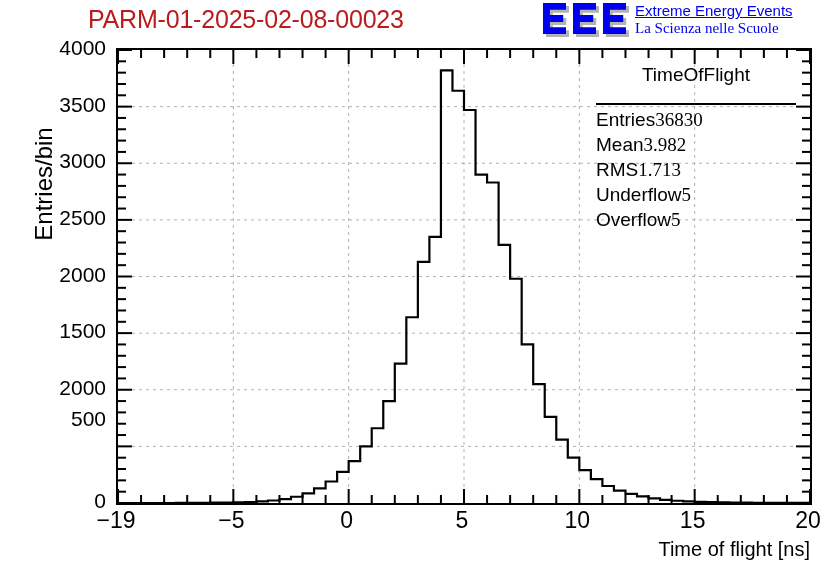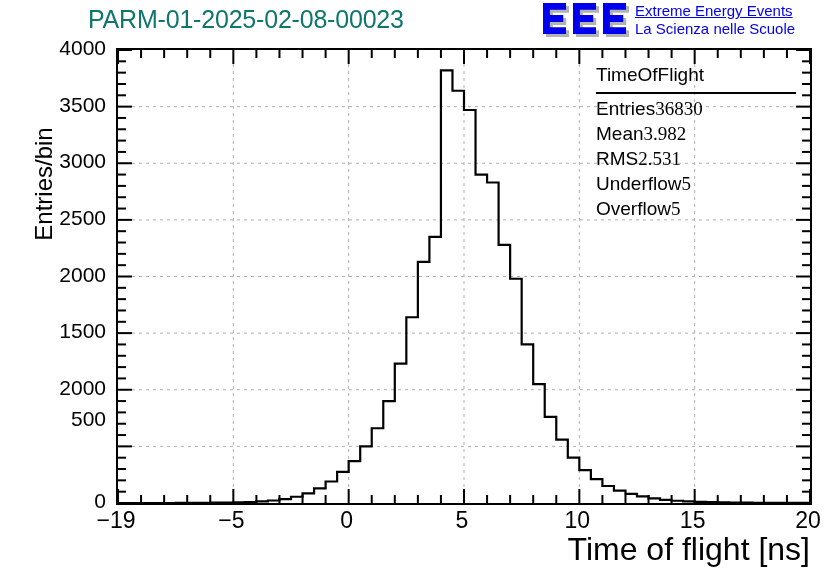--- a/index.html
+++ b/index.html
@@ -3,57 +3,57 @@
 <meta charset="utf-8">
 <style>
   html,body{margin:0;padding:0;background:#ffffff;}
   body{width:836px;height:572px;position:relative;overflow:hidden;
        font-family:"Liberation Sans",sans-serif;color:#000;}
   #root{position:absolute;left:0;top:0;width:836px;height:572px;}
 
   
   #title{position:absolute;left:88px;top:4px;width:420px;height:30px;
          font-size:25px;line-height:30px;letter-spacing:-0.2px;
-         white-space:nowrap;color:#0f766e;}
+         white-space:nowrap;color:#b91c1c;}
 
   
   #logo{position:absolute;left:543px;top:1px;width:292px;height:40px;}
   #logo-mark{position:absolute;left:0px;top:2px;width:88px;height:34px;}
   .eglyph{position:absolute;top:0;width:26px;height:34px;}
   .eglyph .sh{position:absolute;left:3px;top:3px;width:23px;height:31px;background:#b3b3b3;
      clip-path:polygon(0 0,100% 0,100% 22%,30% 22%,30% 39%,88% 39%,88% 61%,30% 61%,30% 78%,100% 78%,100% 100%,0 100%);}
   .eglyph .fg{position:absolute;left:0px;top:0px;width:23px;height:31px;background:#0000ee;
      clip-path:polygon(0 0,100% 0,100% 22%,30% 22%,30% 39%,88% 39%,88% 61%,30% 61%,30% 78%,100% 78%,100% 100%,0 100%);}
   #logo-text{position:absolute;left:92px;top:0px;width:200px;height:40px;color:#0000ee;}
   #logo-l1{position:absolute;left:0;top:0px;font-size:15px;line-height:19px;white-space:nowrap;text-decoration:underline;}
-  #logo-l2{position:absolute;left:0;top:18px;font-size:15px;line-height:19px;white-space:nowrap;}
+  #logo-l2{position:absolute;left:0;top:18px;font-size:15px;line-height:19px;white-space:nowrap;font-family:Liberation Serif, serif;}
 
   
   #ytitle{position:absolute;left:-86px;top:170px;width:260px;height:28px;
           font-size:24px;line-height:28px;text-align:center;
           transform:rotate(-90deg);transform-origin:center center;white-space:nowrap;}
   #xtitle{position:absolute;left:560px;top:534px;width:250px;height:30px;
-          font-size:32px;line-height:30px;text-align:right;white-space:nowrap;}
+          font-size:20px;line-height:30px;text-align:right;white-space:nowrap;}
 
   
   #frame{position:absolute;left:116px;top:48px;width:696px;height:457px;
          border:2px solid #000;box-sizing:border-box;background:#fff;}
   #plot-svg{position:absolute;left:0;top:0;}
   #tick-svg{position:absolute;left:116px;top:48px;}
 
   
   .xlab{position:absolute;font-size:23px;line-height:26px;text-align:center;
         width:70px;top:507px;white-space:nowrap;}
   .ylab{position:absolute;font-size:21px;line-height:26px;text-align:right;
         width:96px;left:10px;white-space:nowrap;}
 
   
   #stats{position:absolute;left:596px;top:62px;width:200px;
          font-size:19px;line-height:25px;color:#000;background:transparent;}
-  #stats-title{text-align:left;padding-bottom:5px;white-space:nowrap;}
+  #stats-title{text-align:center;padding-bottom:16px;white-space:nowrap;}
   #stats-rule{height:0;border-top:2px solid #000;margin:0 0 2px 0;}
   .srow{display:flex;justify-content:flex-start;white-space:nowrap;}
   .srow .k{text-align:left;}
   .srow .v{text-align:right;font-family:Liberation Serif, serif;}
 </style>
 </head>
 <body>
 
 <div id="root">
 
@@ -278,21 +278,21 @@
         <div class="srow">
           <span class="k">Entries</span>
           <span class="v">36830</span>
         </div>
         <div class="srow">
           <span class="k">Mean</span>
           <span class="v">3.982</span>
         </div>
         <div class="srow">
           <span class="k">RMS</span>
-          <span class="v">2.531</span>
+          <span class="v">1.713</span>
         </div>
         <div class="srow">
           <span class="k">Underflow</span>
           <span class="v">5</span>
         </div>
         <div class="srow">
           <span class="k">Overflow</span>
           <span class="v">5</span>
         </div>
       </div>

